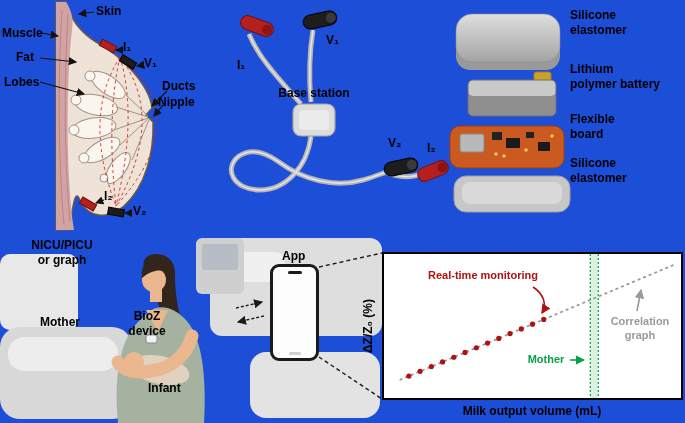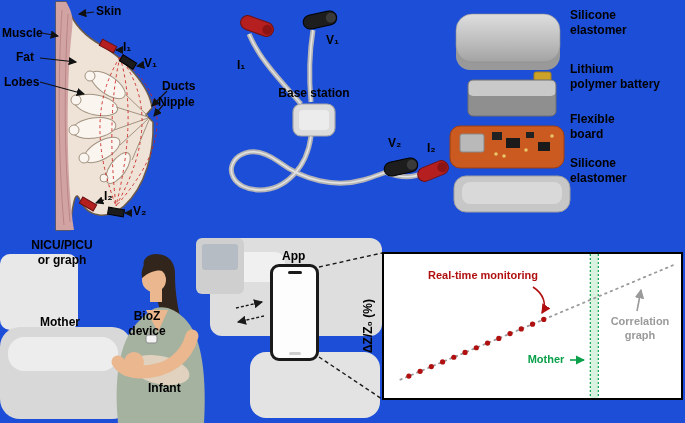--- a/index.html
+++ b/index.html
@@ -313,15 +313,16 @@
         <path d="M149,33 C160,40 163,51 158,59" stroke="#b01010" fill="none" stroke-width="1.6" marker-end="url(#ar-red)"></path>
         <line x1="186" y1="106" x2="200" y2="106" stroke="#0ba04a" stroke-width="1.6" marker-end="url(#ar-green)"></line>
         <line x1="253" y1="57" x2="257" y2="36" stroke="#9a9a9a" stroke-width="1.6" marker-end="url(#ar-gray)"></line>
       </g>
     </svg>
     <div class="ann red center" style="left:14px;  top:15px; width:170px;">Real-time monitoring</div>
     <div class="ann green center" style="left:130px; top:99px; width:64px;">Mother</div>
     <div class="ann gray center" style="left:218px; top:61px; width:76px;">Correlation
 graph</div>
   </div>
+  <div class="xlabel">Milk output volume (mL)</div>
   <div class="ylabel">ΔZ/Z₀ (%)</div>
 
 </div>
 
 </body></html>

